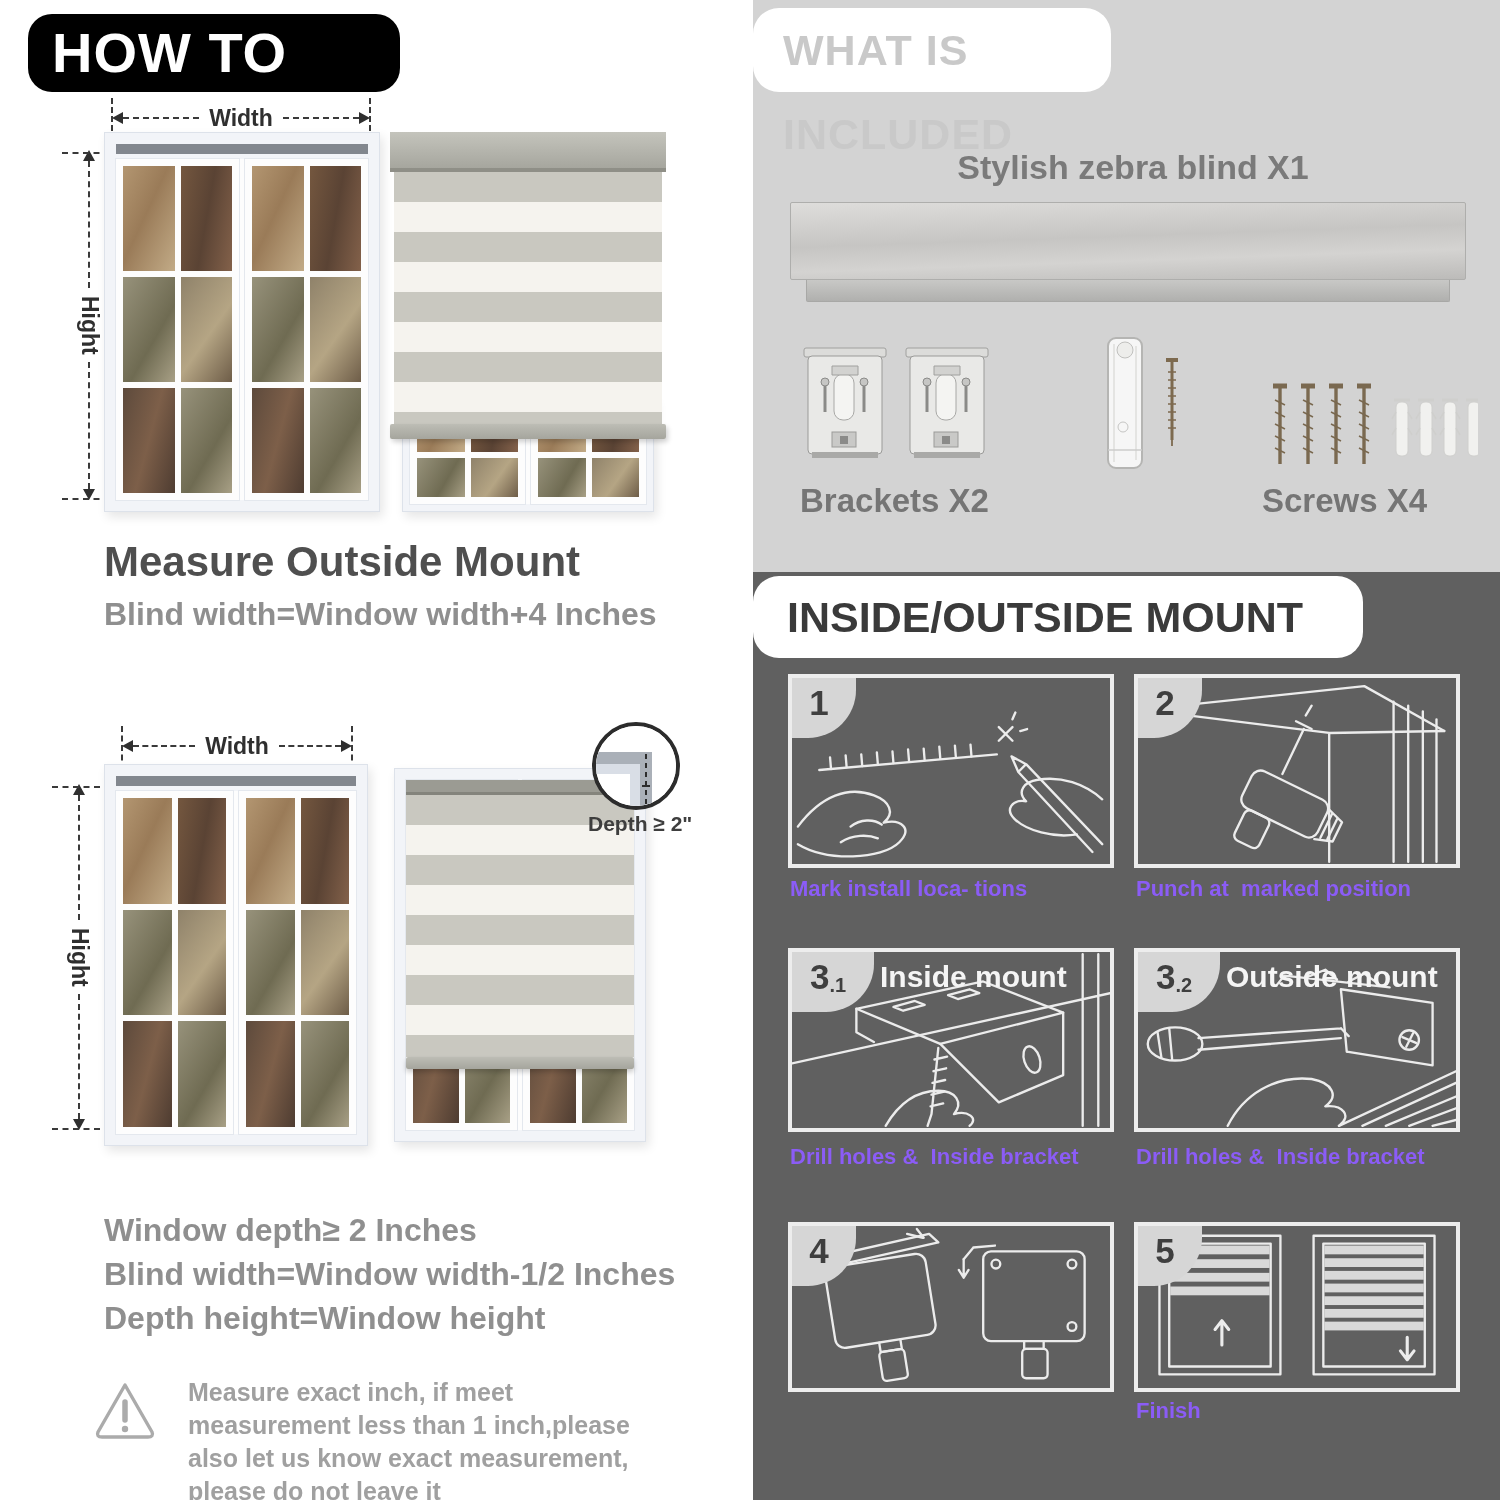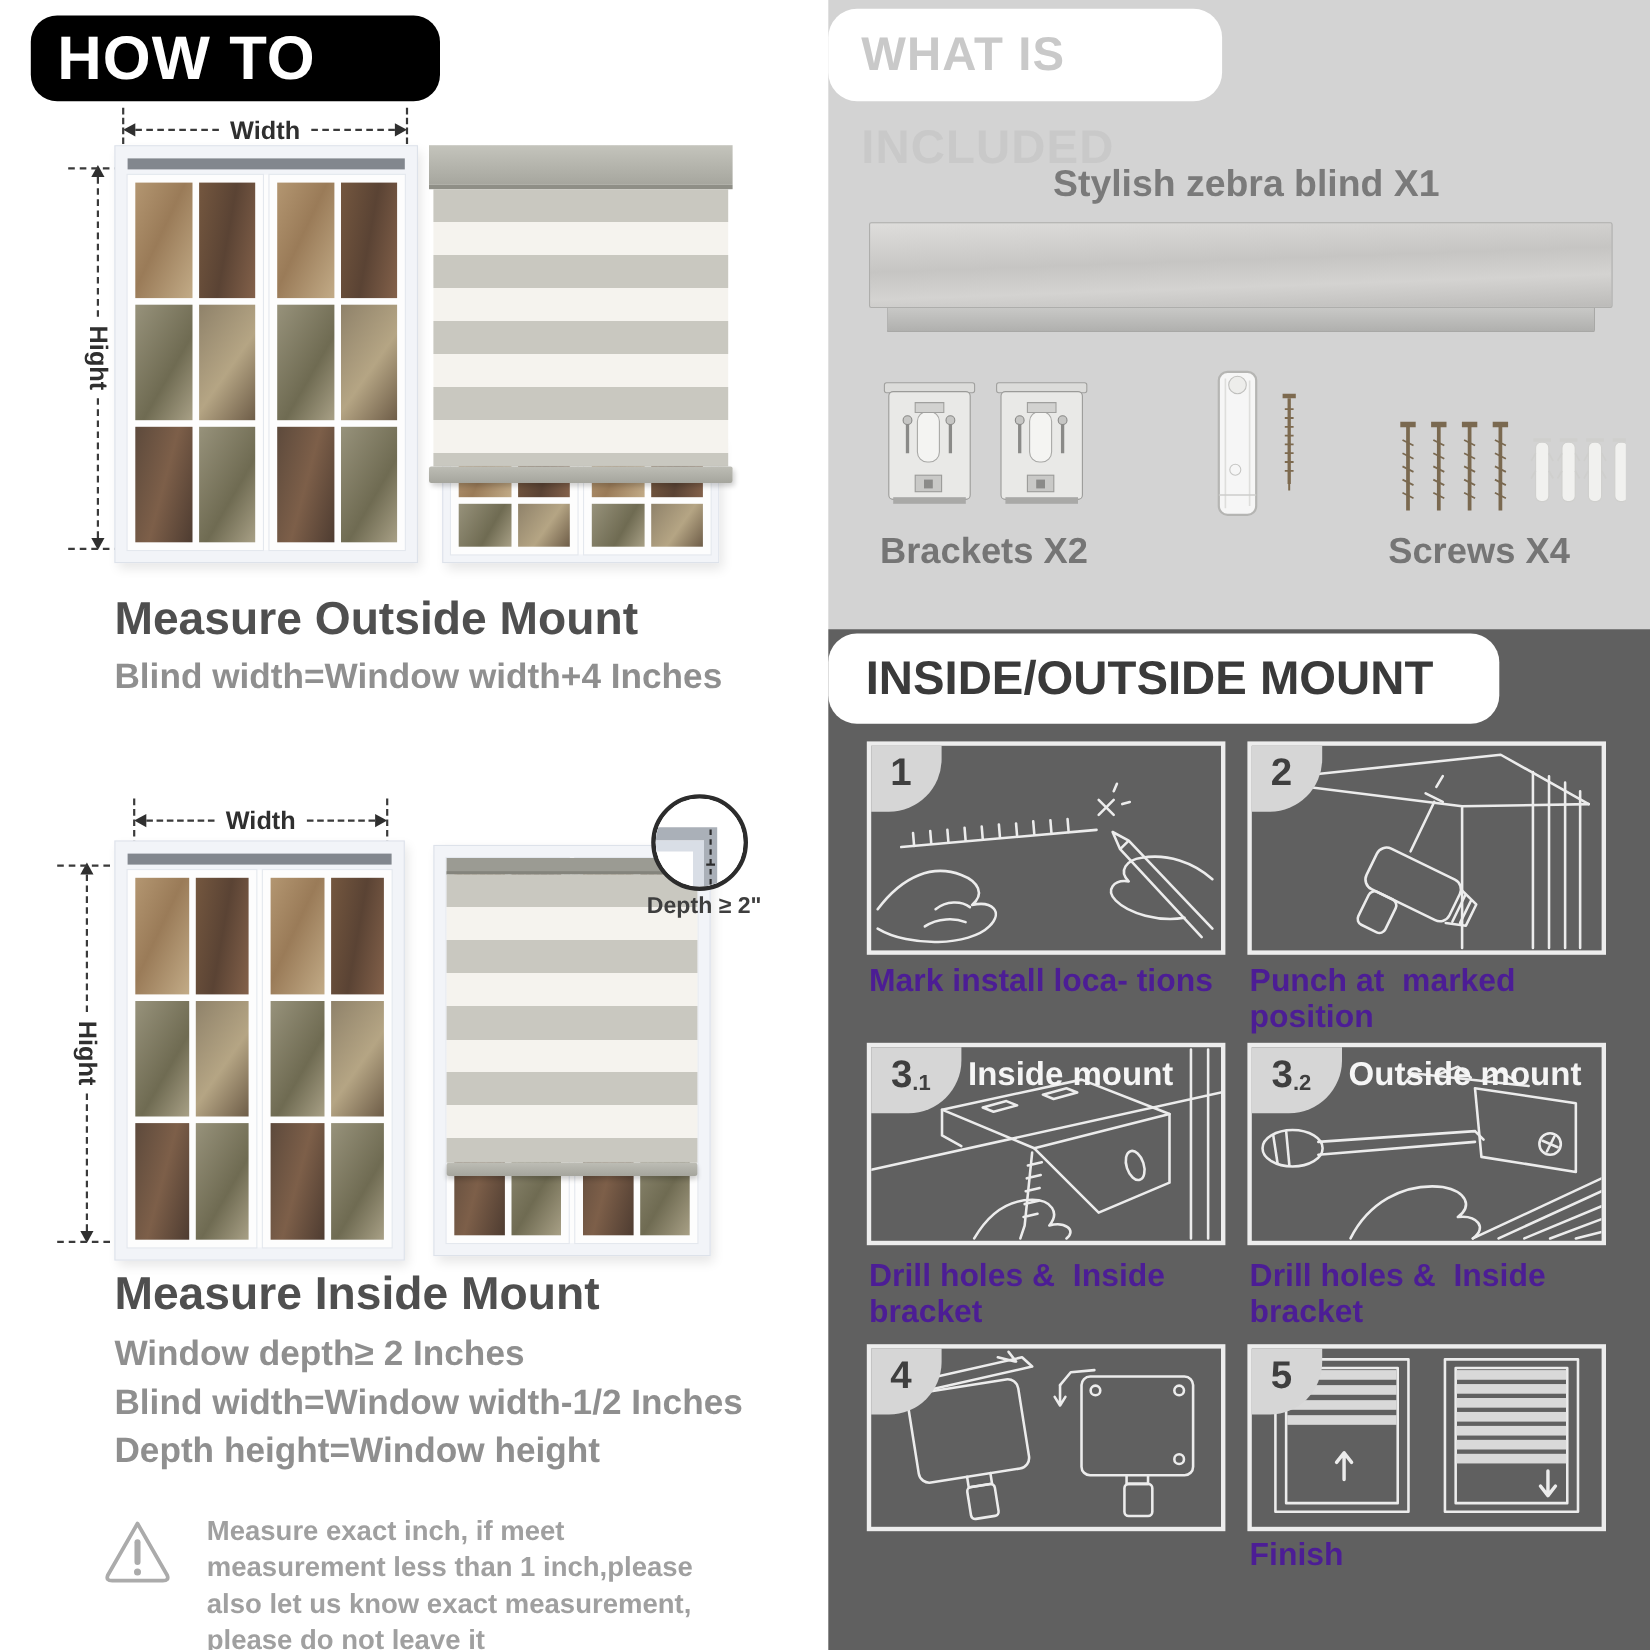--- a/index.html
+++ b/index.html
@@ -65,21 +65,21 @@
   .item-label{font-size:33px;font-weight:700;color:#757575;text-align:left;}
 
   
   .step-panel{border:4px solid #ededed;background:#606060;overflow:hidden;}
   .badge{position:absolute;top:-2px;left:-2px;width:58px;height:54px;background:#d6d6d6;
          border-radius:0 0 48px 0;color:#3f3f3f;display:flex;align-items:center;justify-content:center;
          font-weight:700;font-size:35px;padding:0 8px 8px 0;}
   .badge.wide{width:76px;}
   .badge .sub{font-size:20px;margin-top:16px;}
   .step-title{position:absolute;top:8px;left:88px;color:#f5f5f5;font-weight:700;font-size:30px;}
-  .caption{position:absolute;color:#4c1d95;font-weight:700;font-size:29px;white-space:pre-wrap;}
+  .caption{position:absolute;color:#8b5cf6;font-weight:700;font-size:22px;white-space:pre-wrap;}
   .lineart{stroke:#ececec;stroke-width:2.4;fill:none;stroke-linecap:round;stroke-linejoin:round;}
 
   .magnifier{border:4px solid #2c2c2c;border-radius:50%;background:#ffffff;overflow:hidden;}
 </style>
 </head>
 <body>
 
 <div id="canvas">
 
   <div class="abs hdr-left">HOW TO MEASURE</div>
@@ -226,21 +226,20 @@
     <svg width="80" height="80" viewBox="0 0 80 80">
       <rect x="0" y="0" width="80" height="80" fill="#ffffff"></rect>
       <path d="M0,26 L56,26 L56,80 L44,80 L44,38 L0,38 Z" fill="#aab0b8"></path>
       <path d="M0,38 L44,38 L44,80 L34,80 L34,48 L0,48 Z" fill="#d9dee6"></path>
       <path d="M50,28 L50,78" stroke="#2c2c2c" stroke-width="2" stroke-dasharray="5 4" fill="none"></path>
       <path d="M46,60 L54,60" stroke="#2c2c2c" stroke-width="2" fill="none"></path>
     </svg>
   </div>
   <div class="abs depth-lbl" style="left:588px;top:812px;">Depth ≥ 2"</div>
 
-  <div class="abs h2-dark" style="left:104px;top:1152px;">Measure Inside Mount</div>
   <div class="abs sub-gray" style="left:104px;top:1212px;">Window depth≥ 2 Inches</div>
   <div class="abs sub-gray" style="left:104px;top:1256px;">Blind width=Window width-1/2 Inches</div>
   <div class="abs sub-gray" style="left:104px;top:1300px;">Depth height=Window height</div>
 
   <div class="abs" style="left:92px;top:1380px;width:66px;height:62px;">
     <svg width="66" height="62" viewBox="0 0 66 62">
       <path d="M33,5 L60,52 Q62,57 56,57 L10,57 Q4,57 6,52 Z" fill="none" stroke="#ababab" stroke-width="3.4" stroke-linejoin="round"></path>
       <path d="M33,22 L33,40" stroke="#ababab" stroke-width="5.5" stroke-linecap="round"></path>
       <circle cx="33" cy="49" r="3.2" fill="#ababab"></circle>
     </svg>

